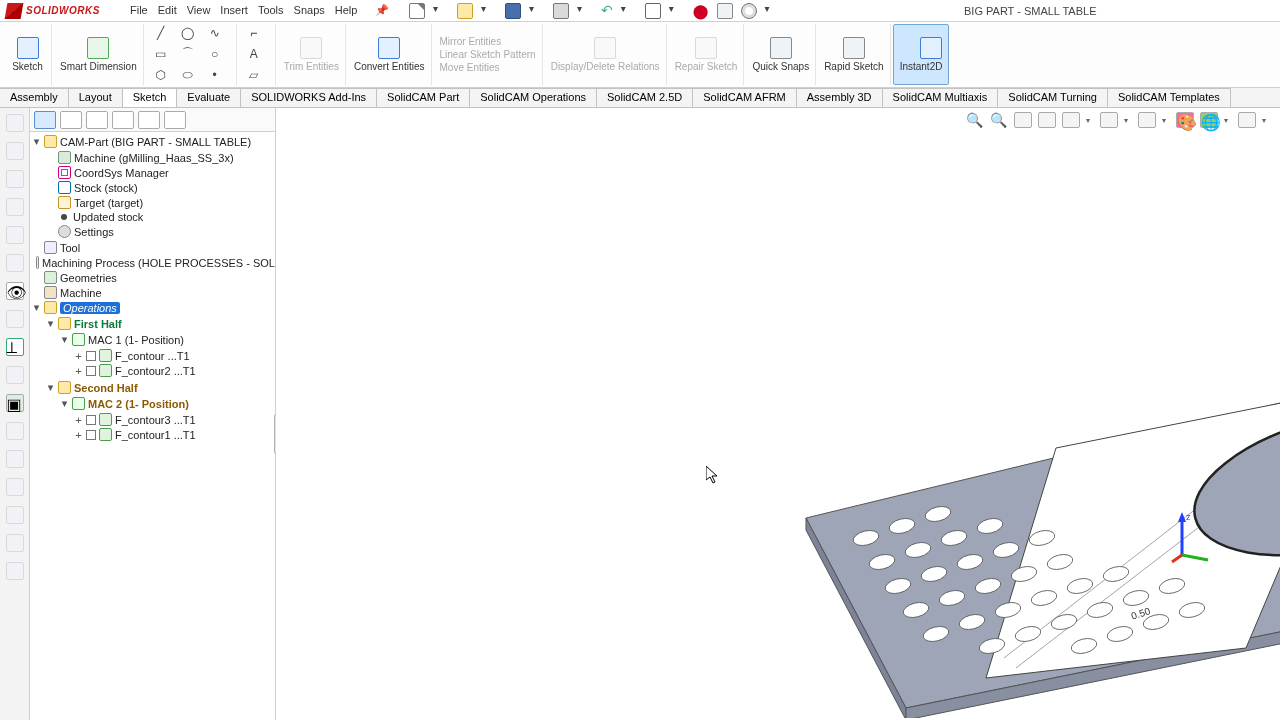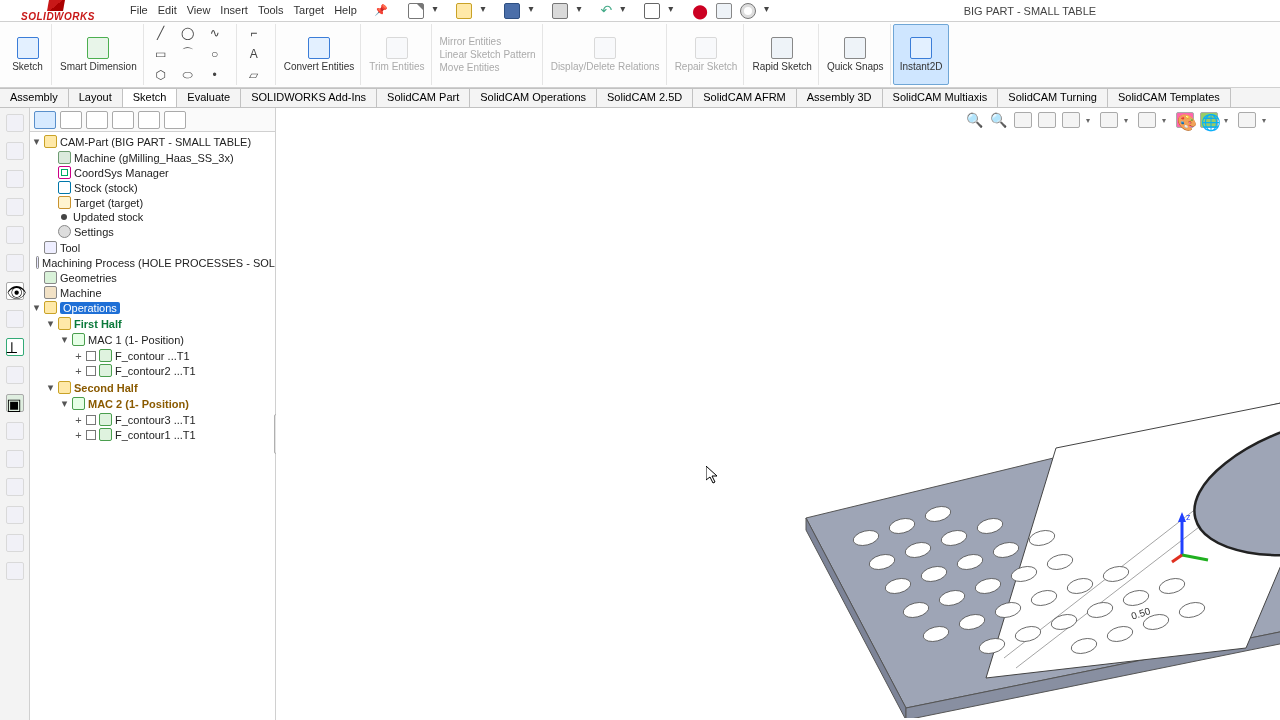--- a/index.html
+++ b/index.html
@@ -3,21 +3,21 @@
 <meta charset="utf-8">
 <style>
   * { box-sizing: border-box; margin: 0; padding: 0; font-family: "Segoe UI", Tahoma, sans-serif; }
   html, body { width: 1280px; height: 720px; overflow: hidden; background: #fff; }
 
   
   .titlebar {
     height: 22px; display: flex; align-items: center; background: #fff;
     border-bottom: 1px solid #d0d0d0; font-size: 11px; color: #333;
   }
-  .logo { width: 110px; height: 22px; display: flex; align-items: center; padding-left: 6px; flex-direction: column; }
+  .logo { width: 110px; height: 22px; display: flex; align-items: center; padding-left: 6px; }
   .logo-cube {
     width: 16px; height: 16px; margin-right: 4px;
     background: linear-gradient(135deg, #c81818 0 50%, #a00 50% 100%);
     transform: skewX(-10deg);
   }
   .logo-text { font-weight: bold; font-style: italic; font-size: 10px; color: #c81818; letter-spacing: 0.5px; }
   .menus { display: flex; gap: 10px; margin-left: 20px; }
   .menus span { cursor: default; text-align: center; }
   .qat { display: flex; gap: 8px; margin-left: 20px; align-items: center; }
   .qat .ic { width: 16px; height: 16px; }
@@ -44,21 +44,21 @@
   .ribbon {
     height: 66px; background: #fdfdfd; border-bottom: 1px solid #d0d0d0;
     display: flex; align-items: stretch; padding: 2px 4px; gap: 2px;
   }
   .rbtn {
     display: flex; flex-direction: column; align-items: center; justify-content: center;
     padding: 2px 6px; font-size: 10px; color: #333; border-right: 1px solid #e5e5e5;
     min-width: 48px; text-align: center; line-height: 11px;
   }
   .rbtn.disabled { color: #aaa; }
-  .rbtn.active { background: #cfe6ff; border: 1px solid #6fa6d6; border-radius: 2px; }
+  .rbtn.active { background: #cfe6ff; border: 1px solid #6fa6d6; border-radius: 2px; align-items: flex-end; }
   .rbtn .big { width: 22px; height: 22px; margin-bottom: 2px; }
   .rgrp {
     display: grid; grid-template-columns: repeat(3, 24px); grid-template-rows: repeat(3, 18px);
     gap: 3px; align-content: center; padding: 2px 6px; border-right: 1px solid #e5e5e5;
   }
   .rgrp .mini { width: 18px; height: 16px; font-size: 12px; color:#444; display:flex;align-items:center;justify-content:center;}
   .rrow {
     display: flex; flex-direction: column; justify-content: center; gap: 2px;
     padding: 2px 6px; border-right: 1px solid #e5e5e5; font-size: 10px; color: #aaa;
   }
@@ -113,21 +113,21 @@
   .tree .nd-ic.gear  { border-radius:50%; background:#ddd; }
   .tree .nd-ic.tool  { background:#eef; }
   .tree .nd-ic.mproc { background:#e7e7ff; }
   .tree .nd-ic.geo   { background:#d9f2d9; }
   .tree .nd-ic.fix   { background:#f2e2c6; }
   .tree .nd-ic.ops   { background:#ffe9a8; border-color:#c9a227; }
   .tree .nd-ic.half  { background:#ffe9a8; border-color:#c9a227; }
   .tree .nd-ic.mac   { background:#e6ffe6; border-color:#4a9e4e; }
   .tree .nd-ic.op    { background:#dff3df; border-color:#4a9e4e; }
   .tree .chk { width:10px; height:10px; border:1px solid #777; display:inline-block; }
-  .tree .sel-node { background:#1e6fd6; color:#fff; padding:0 3px; border-radius:2px; }
+  .tree .sel-node { background:#1e6fd6; color:#fff; padding:0 3px; border-radius:2px;font-style:italic; }
   .tree .setup { color:#0b7a3b;font-weight:bold; }
   .tree .setup.alt { color:#8a5a00; }
 
   .splitter {
     position: absolute; right: -5px; top: 50%; width: 6px; height: 40px;
     background: #e4e4e4; border: 1px solid #b0b0b0; border-radius: 2px;
   }
 
   
   .viewport { flex: 1; position: relative; background: #fff; overflow: hidden; }
@@ -163,21 +163,21 @@
   <div class="logo">
     <span class="logo-cube"></span>
     <span class="logo-text">SOLIDWORKS</span>
   </div>
   <div class="menus">
     <span>File</span>
     <span>Edit</span>
     <span>View</span>
     <span>Insert</span>
     <span>Tools</span>
-    <span>Target</span>
+    <span>Snaps</span>
     <span>Help</span>
     <span style="margin-left:8px;color:#3a7cc2;">📌</span>
   </div>
   <div class="qat">
     <span class="ic page"></span>
       <span class="ic arrow">▾</span>
     <span class="ic folder"></span>
       <span class="ic arrow">▾</span>
     <span class="ic save"></span>
       <span class="ic arrow">▾</span>
@@ -213,48 +213,48 @@
     <span class="mini">○</span>
     <span class="mini">⬡</span>
     <span class="mini">⬭</span>
     <span class="mini">•</span>
   </div>
   <div class="rgrp" style="grid-template-columns:24px;">
     <span class="mini">⌐</span>
     <span class="mini">A</span>
     <span class="mini">▱</span>
   </div>
+  <div class="rbtn disabled">
+    <span class="ic big" style="opacity:.3"></span>
+    <span>Trim Entities</span>
+  </div>
   <div class="rbtn">
     <span class="ic big blue"></span>
     <span>Convert Entities</span>
-  </div>
-  <div class="rbtn disabled">
-    <span class="ic big" style="opacity:.3"></span>
-    <span>Trim Entities</span>
   </div>
   <div class="rrow">
     <span>Mirror Entities</span>
     <span>Linear Sketch Pattern</span>
     <span>Move Entities</span>
   </div>
   <div class="rbtn disabled">
     <span class="ic big" style="opacity:.3"></span>
     <span>Display/Delete Relations</span>
   </div>
   <div class="rbtn disabled">
     <span class="ic big" style="opacity:.3"></span>
     <span>Repair Sketch</span>
   </div>
   <div class="rbtn">
     <span class="ic big"></span>
-    <span>Rapid Sketch</span>
+    <span>Quick Snaps</span>
   </div>
   <div class="rbtn">
     <span class="ic big"></span>
-    <span>Quick Snaps</span>
+    <span>Rapid Sketch</span>
   </div>
   <div class="rbtn active">
     <span class="ic big blue"></span>
     <span>Instant2D</span>
   </div>
 </div>
 
 <div class="tabs">
   <div class="tab">Assembly</div>
   <div class="tab">Layout</div>

